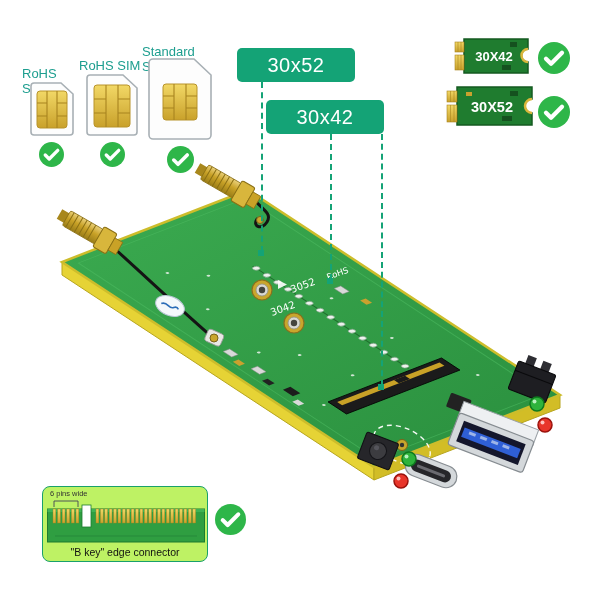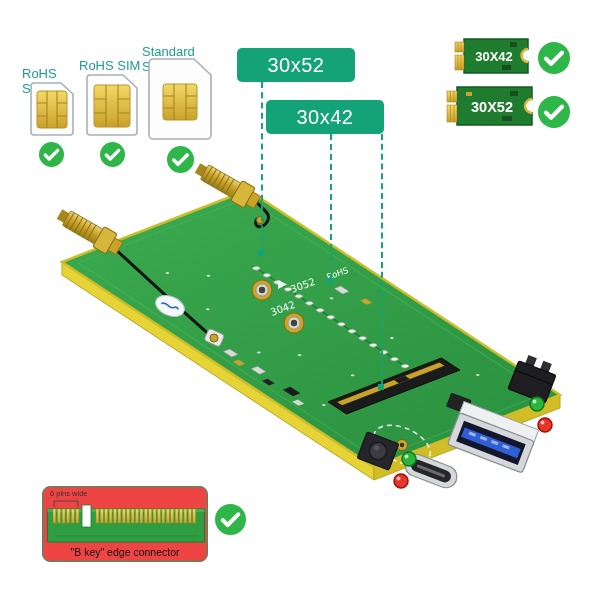--- a/index.html
+++ b/index.html
@@ -7,21 +7,21 @@
   body{position:relative;background:#fff;font-family:"Liberation Sans",sans-serif;overflow:hidden}
   .sim-label{position:absolute;font-size:13px;font-weight:normal;color:#1d9e8f;text-align:left;z-index:3}
   .sim-card{position:absolute;z-index:3}
   .callout{position:absolute;background:#14a376;color:#fff;border-radius:5px;display:flex;align-items:center;justify-content:center;font-size:20px;letter-spacing:.5px;z-index:4}
   .vline{position:absolute;width:0;border-left:2px dashed #14a376;z-index:2}
   .vsq{position:absolute;width:6px;height:6px;background:#14a376;z-index:2}
   .check{position:absolute;z-index:6}
   .check svg{display:block;width:100%;height:100%}
   .module{position:absolute;z-index:4}
   .pcb{position:absolute;left:10px;top:150px;z-index:1}
-  .bkey{position:absolute;left:42px;top:486px;width:166px;height:76px;background:#ef4444;border:1.5px solid #19a06b;border-radius:8px;z-index:5}
+  .bkey{position:absolute;left:42px;top:486px;width:166px;height:76px;background:#bef264;border:1.5px solid #19a06b;border-radius:8px;z-index:5}
   .bkey-note{position:absolute;left:7px;top:2px;font-size:7.5px;color:#333}
   .bkey-caption{position:absolute;left:0;right:0;bottom:3px;text-align:center;font-size:10.5px;color:#111}
   .bkey svg{position:absolute;left:4px;top:13px}
   .module text{font-family:"Liberation Sans",sans-serif;font-weight:bold}
   .pcb text{font-family:"DejaVu Sans",sans-serif}
 </style>
 </head>
 <body>
 
 <svg width="0" height="0" style="position:absolute" aria-hidden="true">

